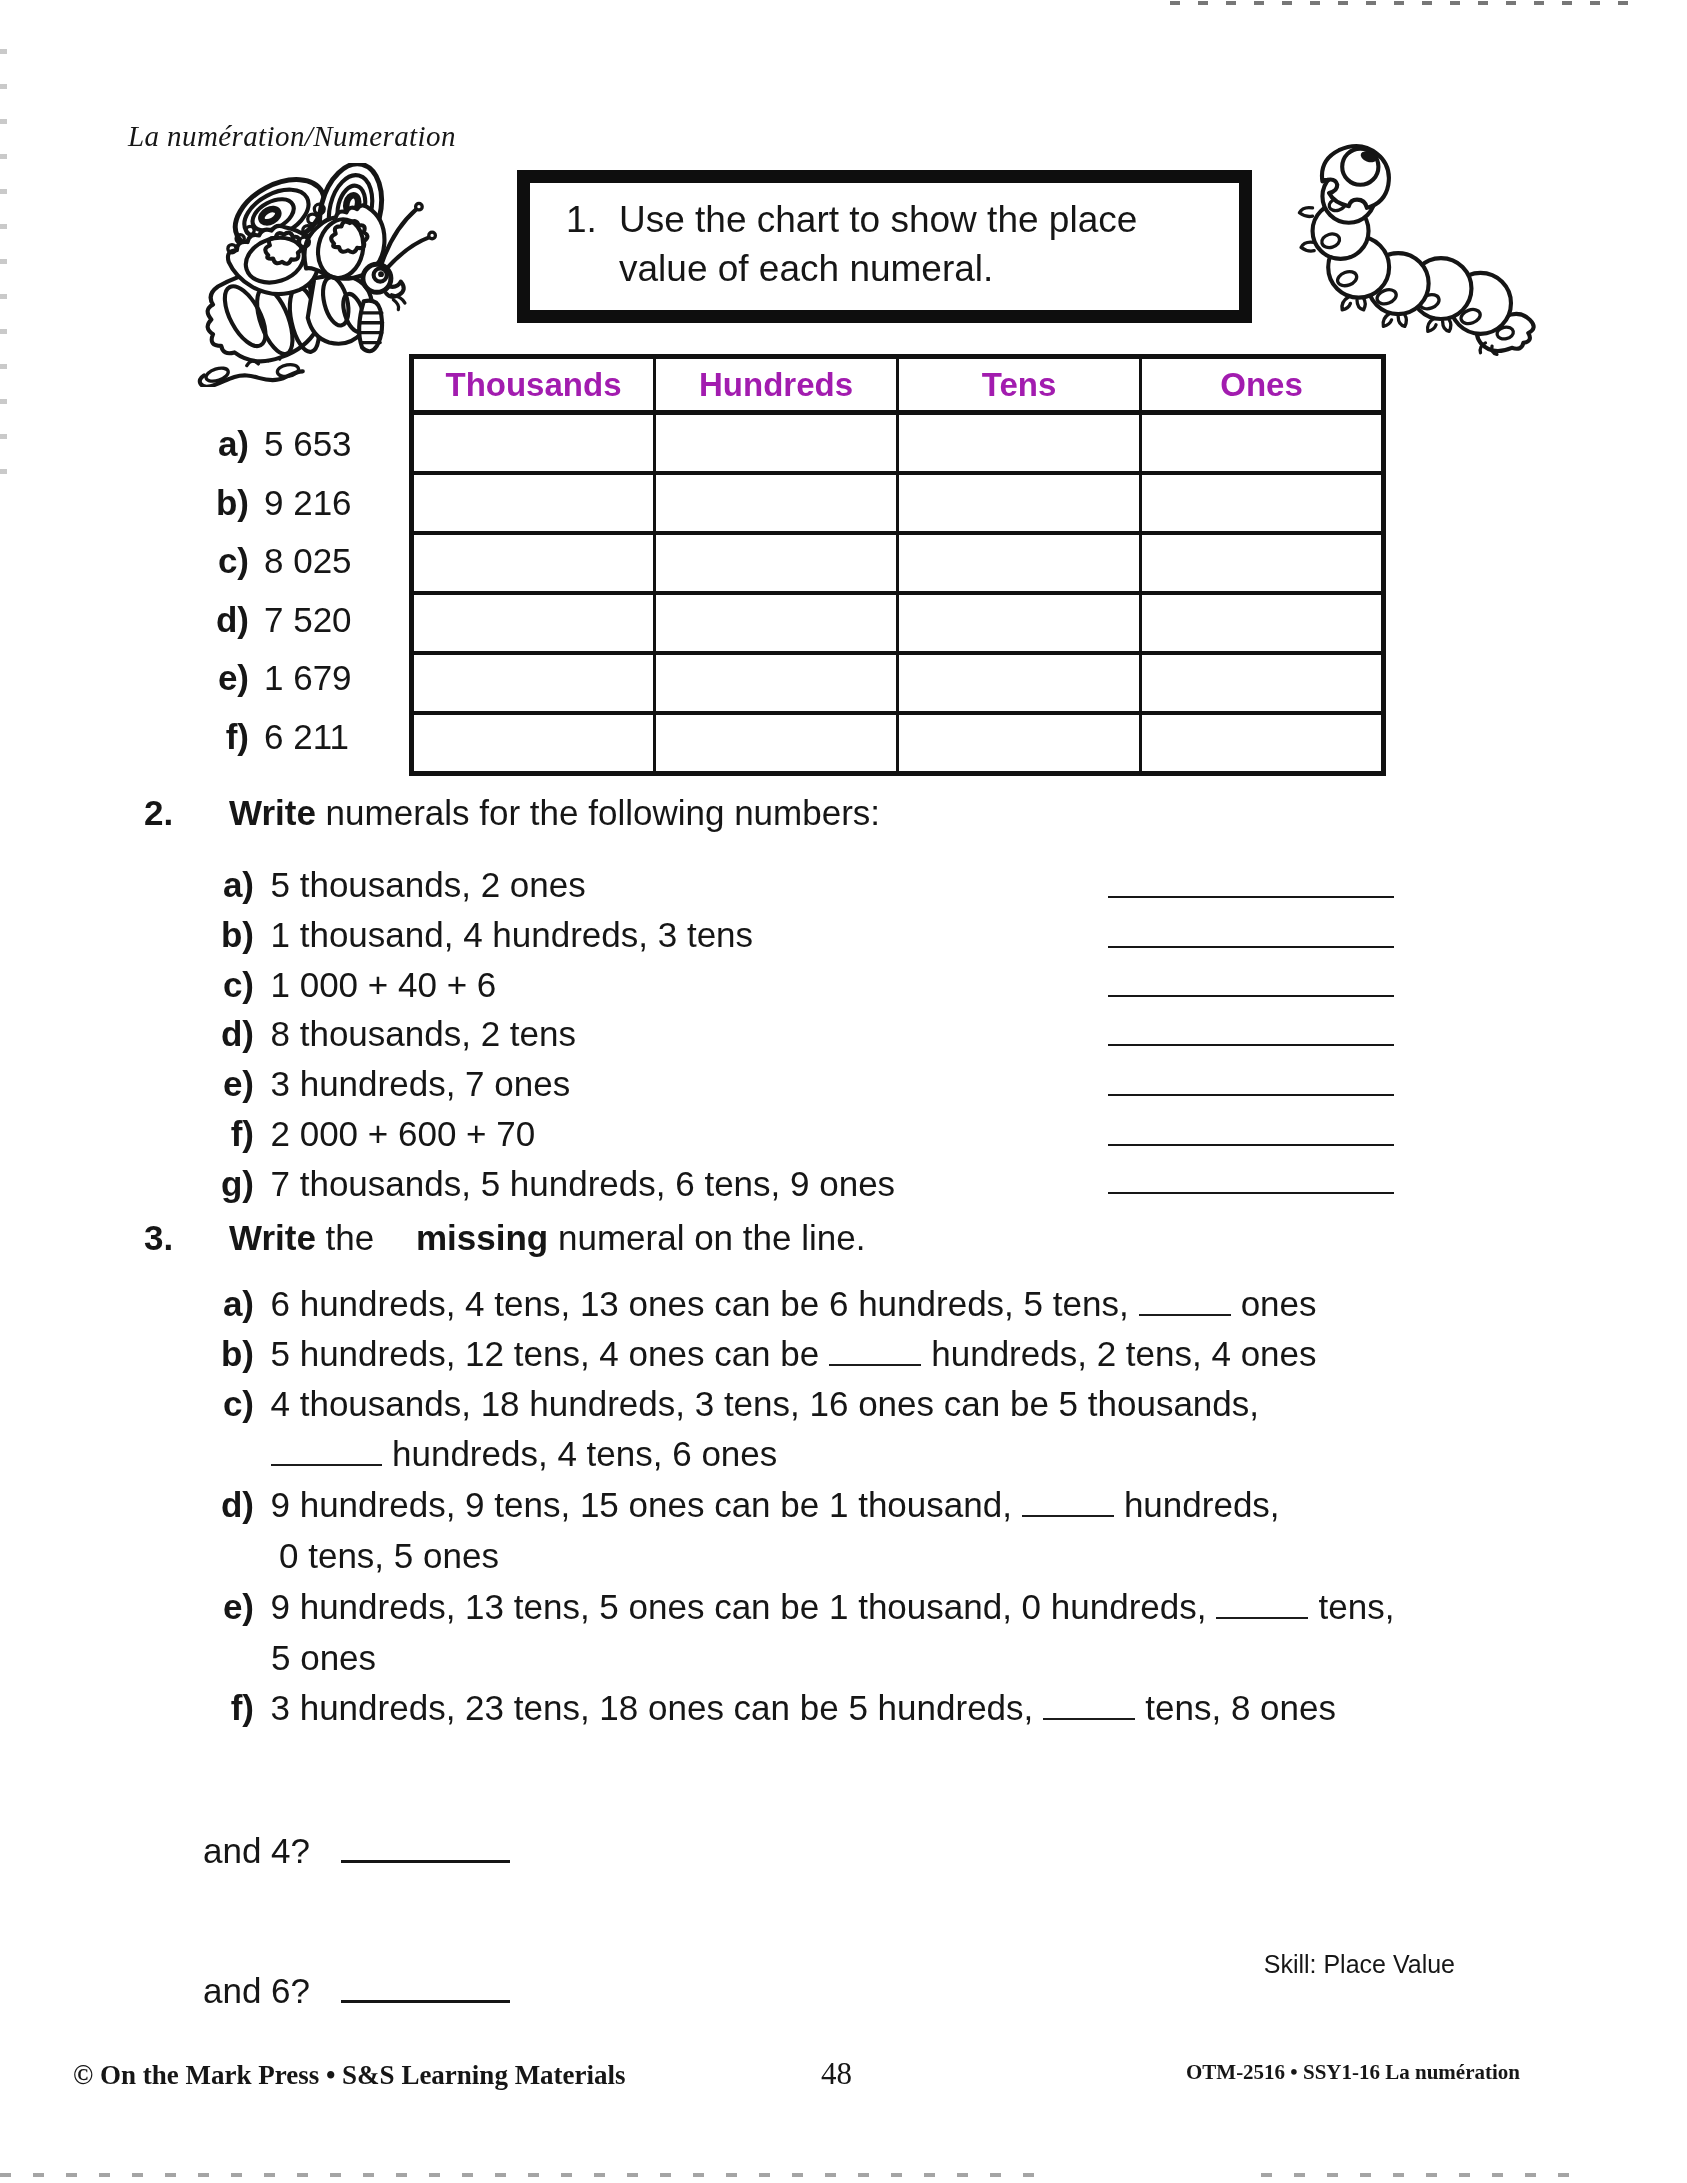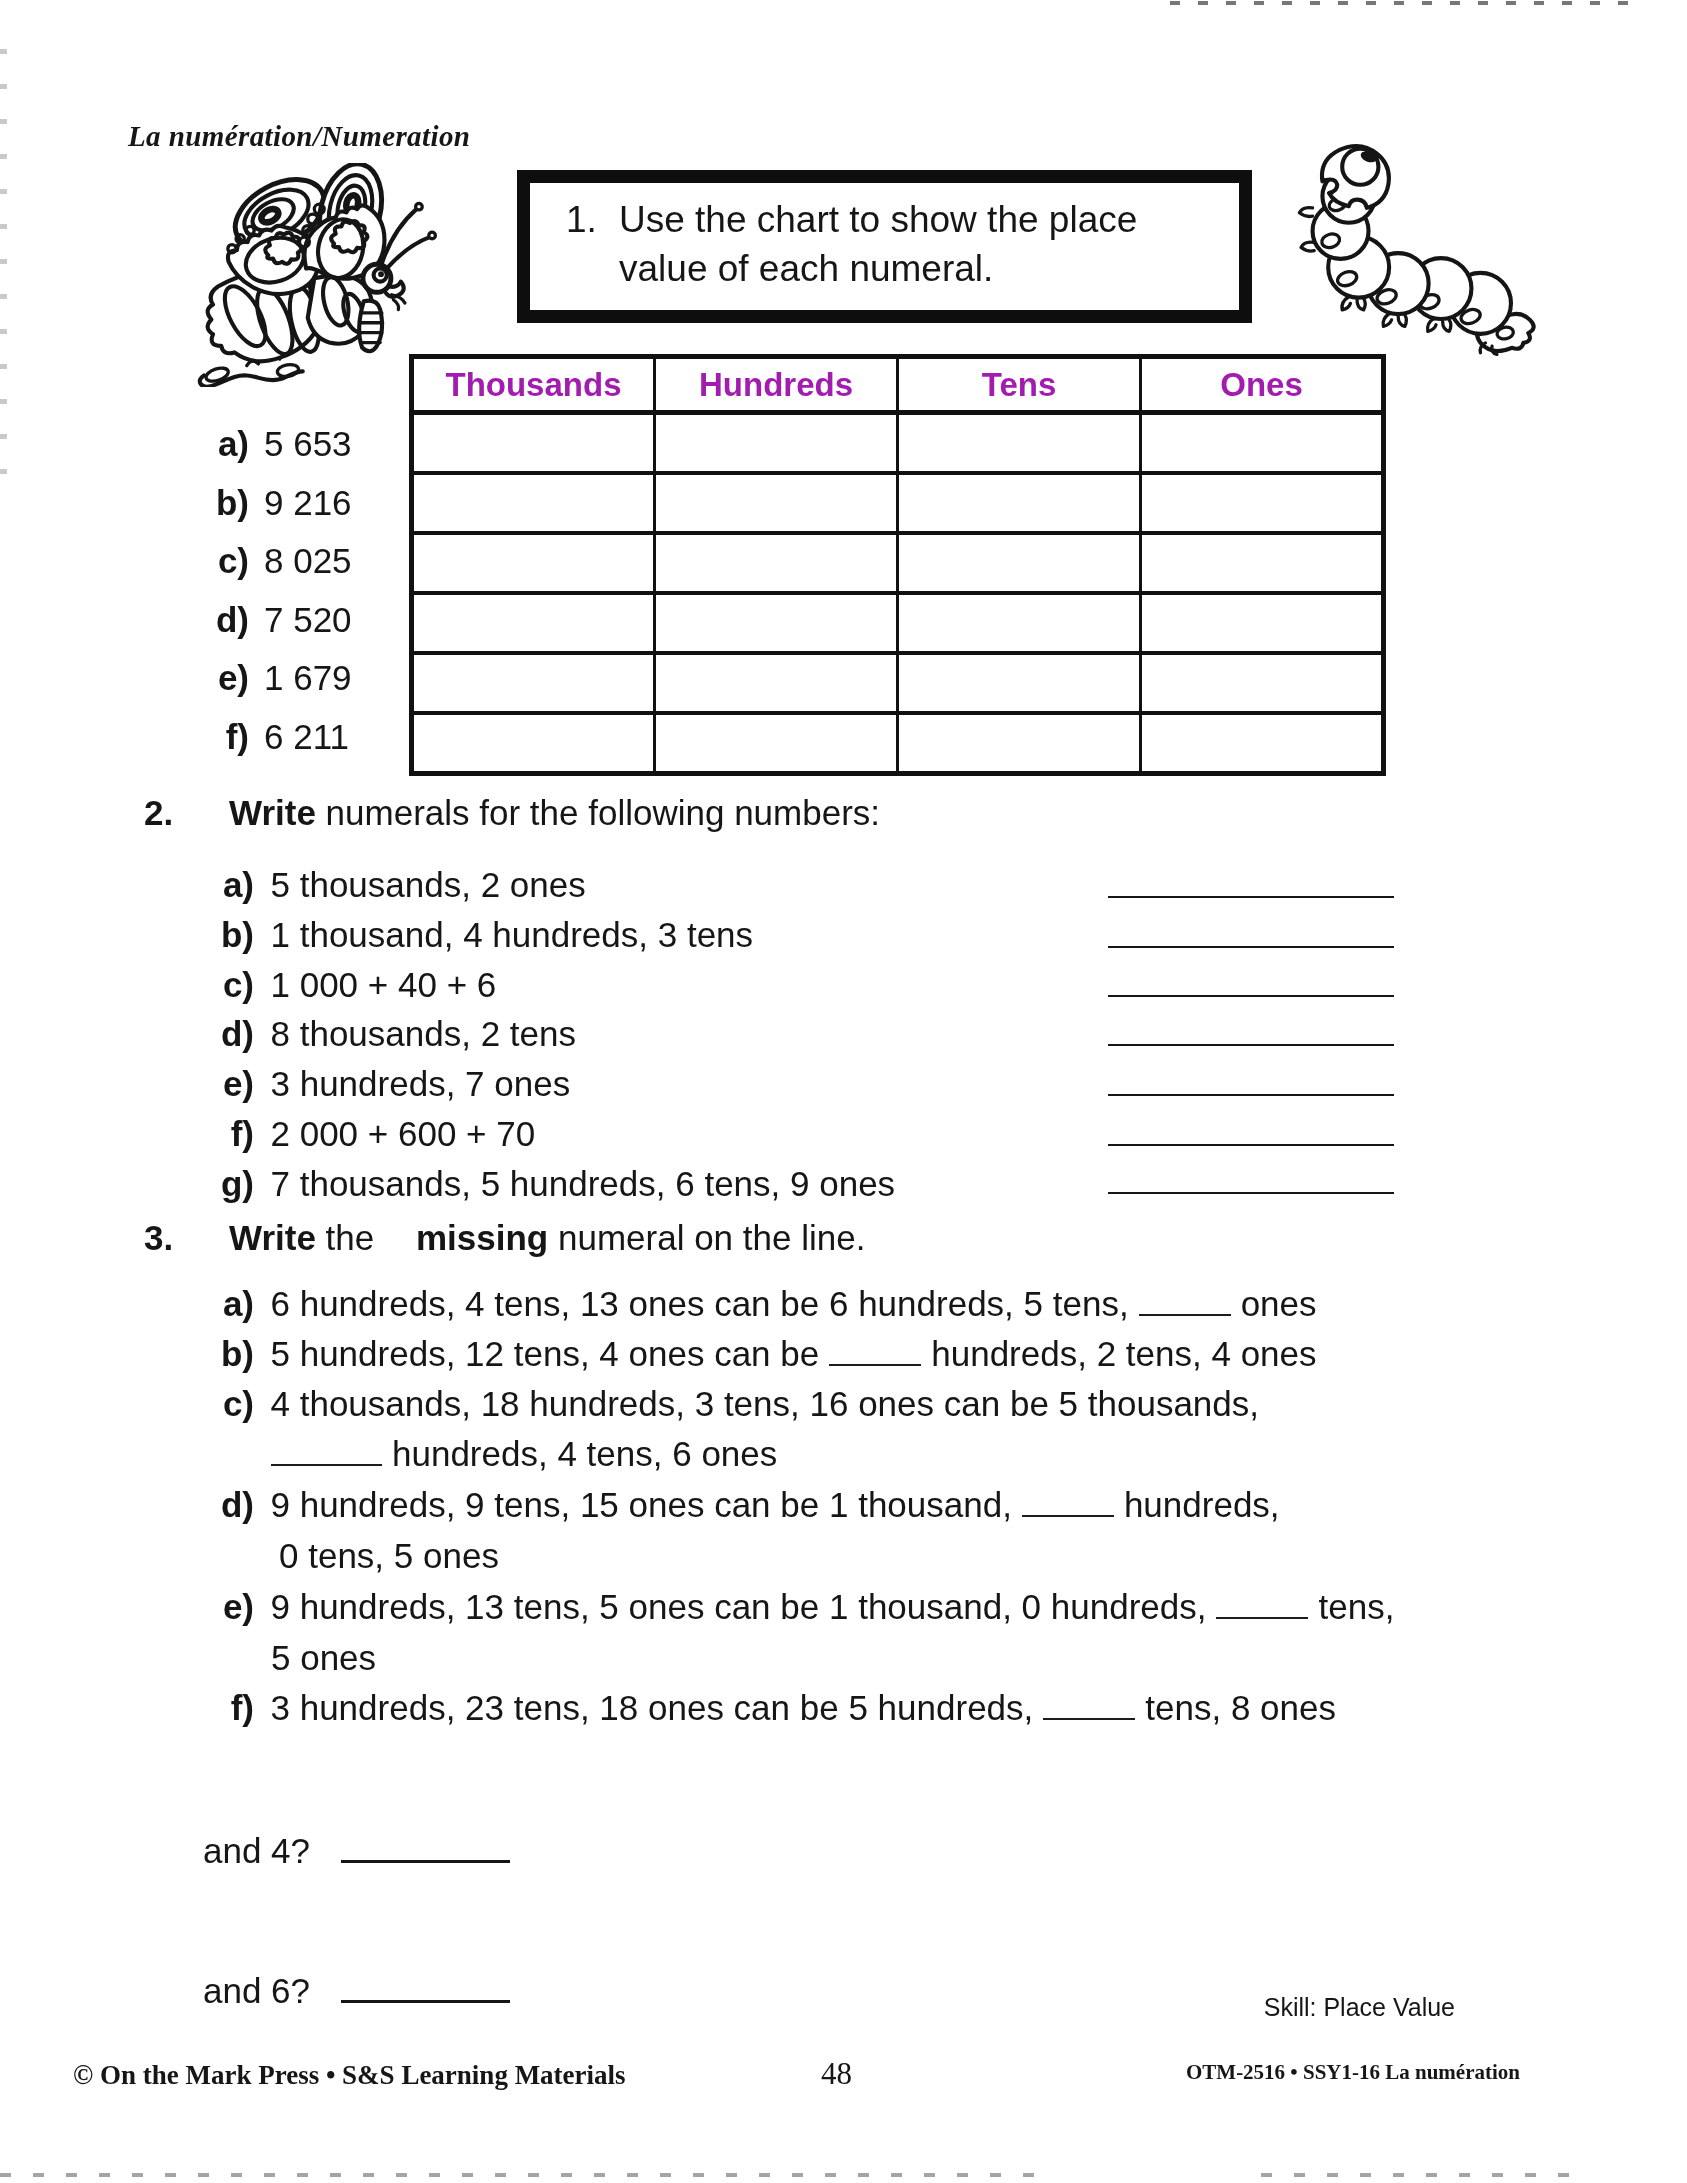--- a/index.html
+++ b/index.html
@@ -2,21 +2,21 @@
 <html style="font-size:13px"><head>
 <meta charset="utf-8">
 <style>
   html,body{margin:0;padding:0;background:#e8e8e8;}
   .page{position:relative;width:1687px;height:2183px;background:#ffffff;overflow:hidden;
         font-family:"Liberation Sans", sans-serif;color:#161616;}
   .abs{position:absolute;}
   .serif{font-family:"Liberation Serif", serif;}
   .b{font-weight:700;margin-left:32px;}
   
-  .doc-title{left:128px;top:120px;font-size:29px;font-weight:700;font-style:italic;letter-spacing:0.4px;}
+  .doc-title{left:128px;top:120px;font-size:29px;font-weight:400;font-style:italic;letter-spacing:0.4px;}
   
   .q1-box{left:517px;top:170px;width:735px;height:153px;border:13px solid #0e0e0e;
           box-sizing:border-box;background:#fff;display:flex;align-items:center;}
   .q1-inner{display:flex;padding:5px 16.5px 8.2px 36px;font-size:37px;line-height:1.32;}
   .q1-num{flex:0 0 53px;}
   
   .pv-table{left:409px;top:354px;width:977px;border-collapse:collapse;table-layout:fixed;
             border:5.8px solid #111;}
   .pv-table th{height:49px;font-size:33px;font-weight:700;color:#a21caf;
                border-left:3.3px solid #111;border-bottom:5.8px solid #111;}
@@ -33,21 +33,21 @@
   .item .ltr{display:inline-block;width:46px;text-align:right;font-weight:700;flex:0 0 46px;}
   .item .txt{margin-left:16.5px;}
   .cont{margin-left:63px;}
   .blank{display:inline-block;height:25px;border-bottom:2.5px solid #1c1c1c;vertical-align:baseline;
          margin:0 10px;}
   .blank.w112{width:92px;}
   .blank.w135{width:111px;}
   .ansline{height:0;border-bottom:2.5px solid #161616;width:286px;left:1108px;}
   .bigblank{display:inline-block;width:169px;height:26px;border-bottom:3.3px solid #161616;margin-left:31px;}
   
-  .skill{font-size:25px;right:232px;top:1993px;}
+  .skill{font-size:25px;right:232px;top:1950px;}
   .copyright{font-size:27px;font-weight:700;left:73px;top:2060px;}
   .pagenum{font-size:31px;left:821px;top:2056px;}
   .code{font-size:21px;font-weight:700;right:167px;top:2060px;}
   
   .speck-top{left:1170px;top:0.8px;width:461px;height:4.1px;opacity:.7;
      background-image:repeating-linear-gradient(90deg,#3d3d3d 0 10px,transparent 10px 28px);}
   .speck-bot1{left:0;top:2173px;width:1038px;height:4.1px;opacity:.5;
      background-image:repeating-linear-gradient(90deg,#4a4a4a 0 11.5px,transparent 11.5px 33px);}
   .speck-bot2{left:1261px;top:2173px;width:330px;height:4.1px;opacity:.5;
      background-image:repeating-linear-gradient(90deg,#4a4a4a 0 11.5px,transparent 11.5px 33px);}

